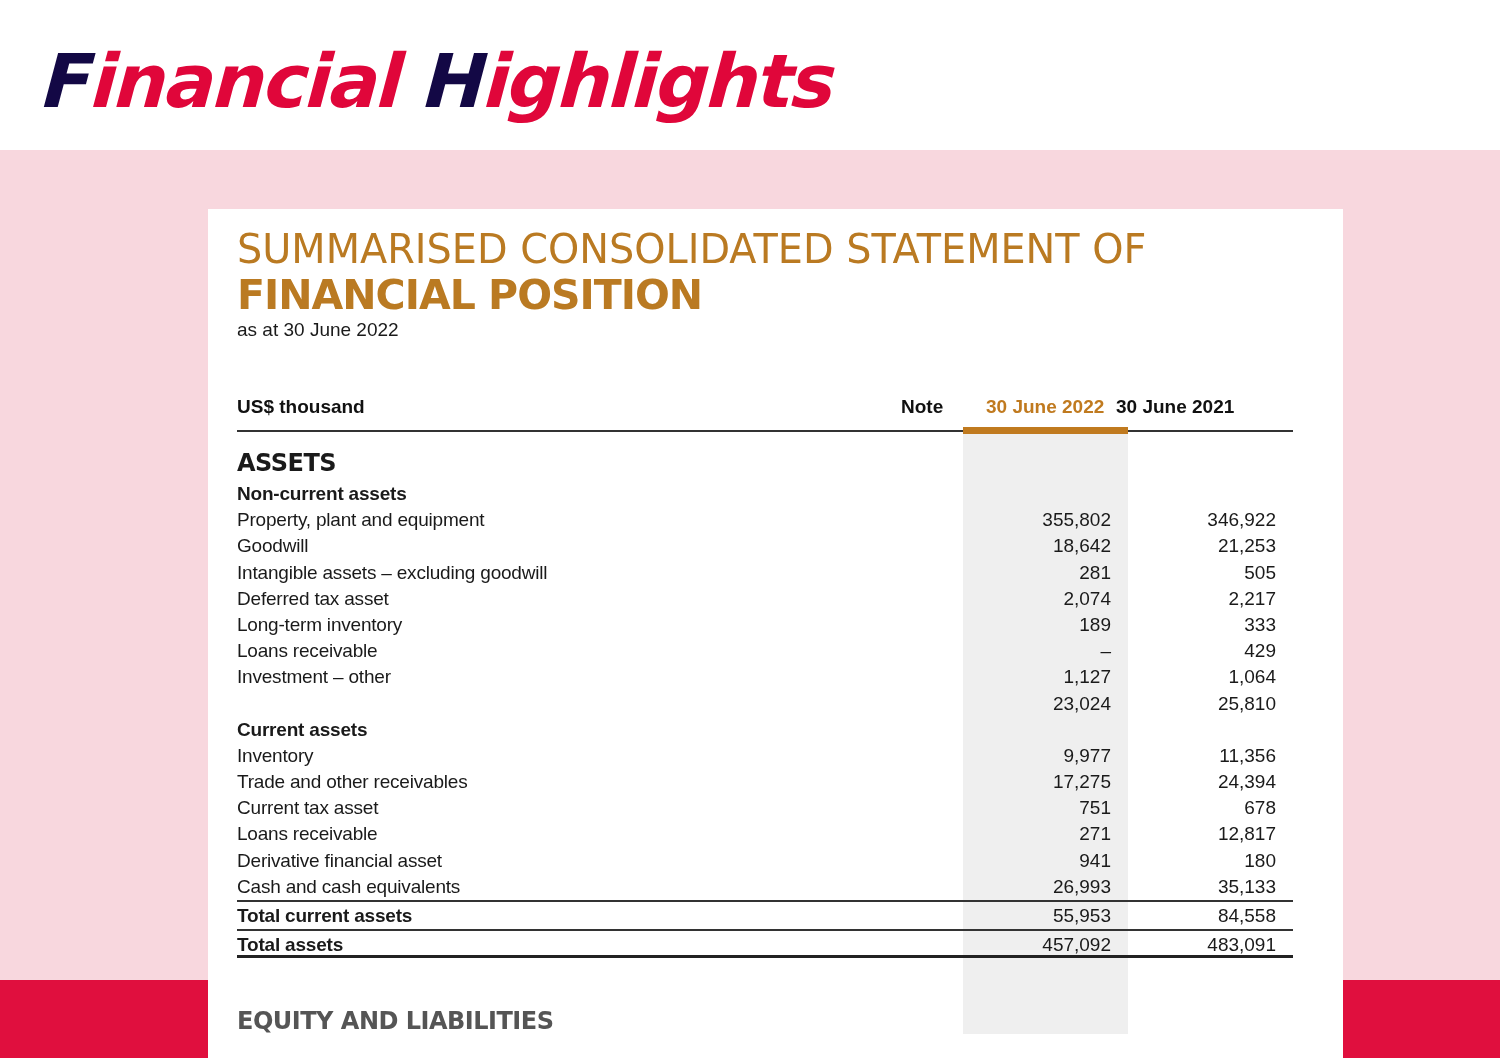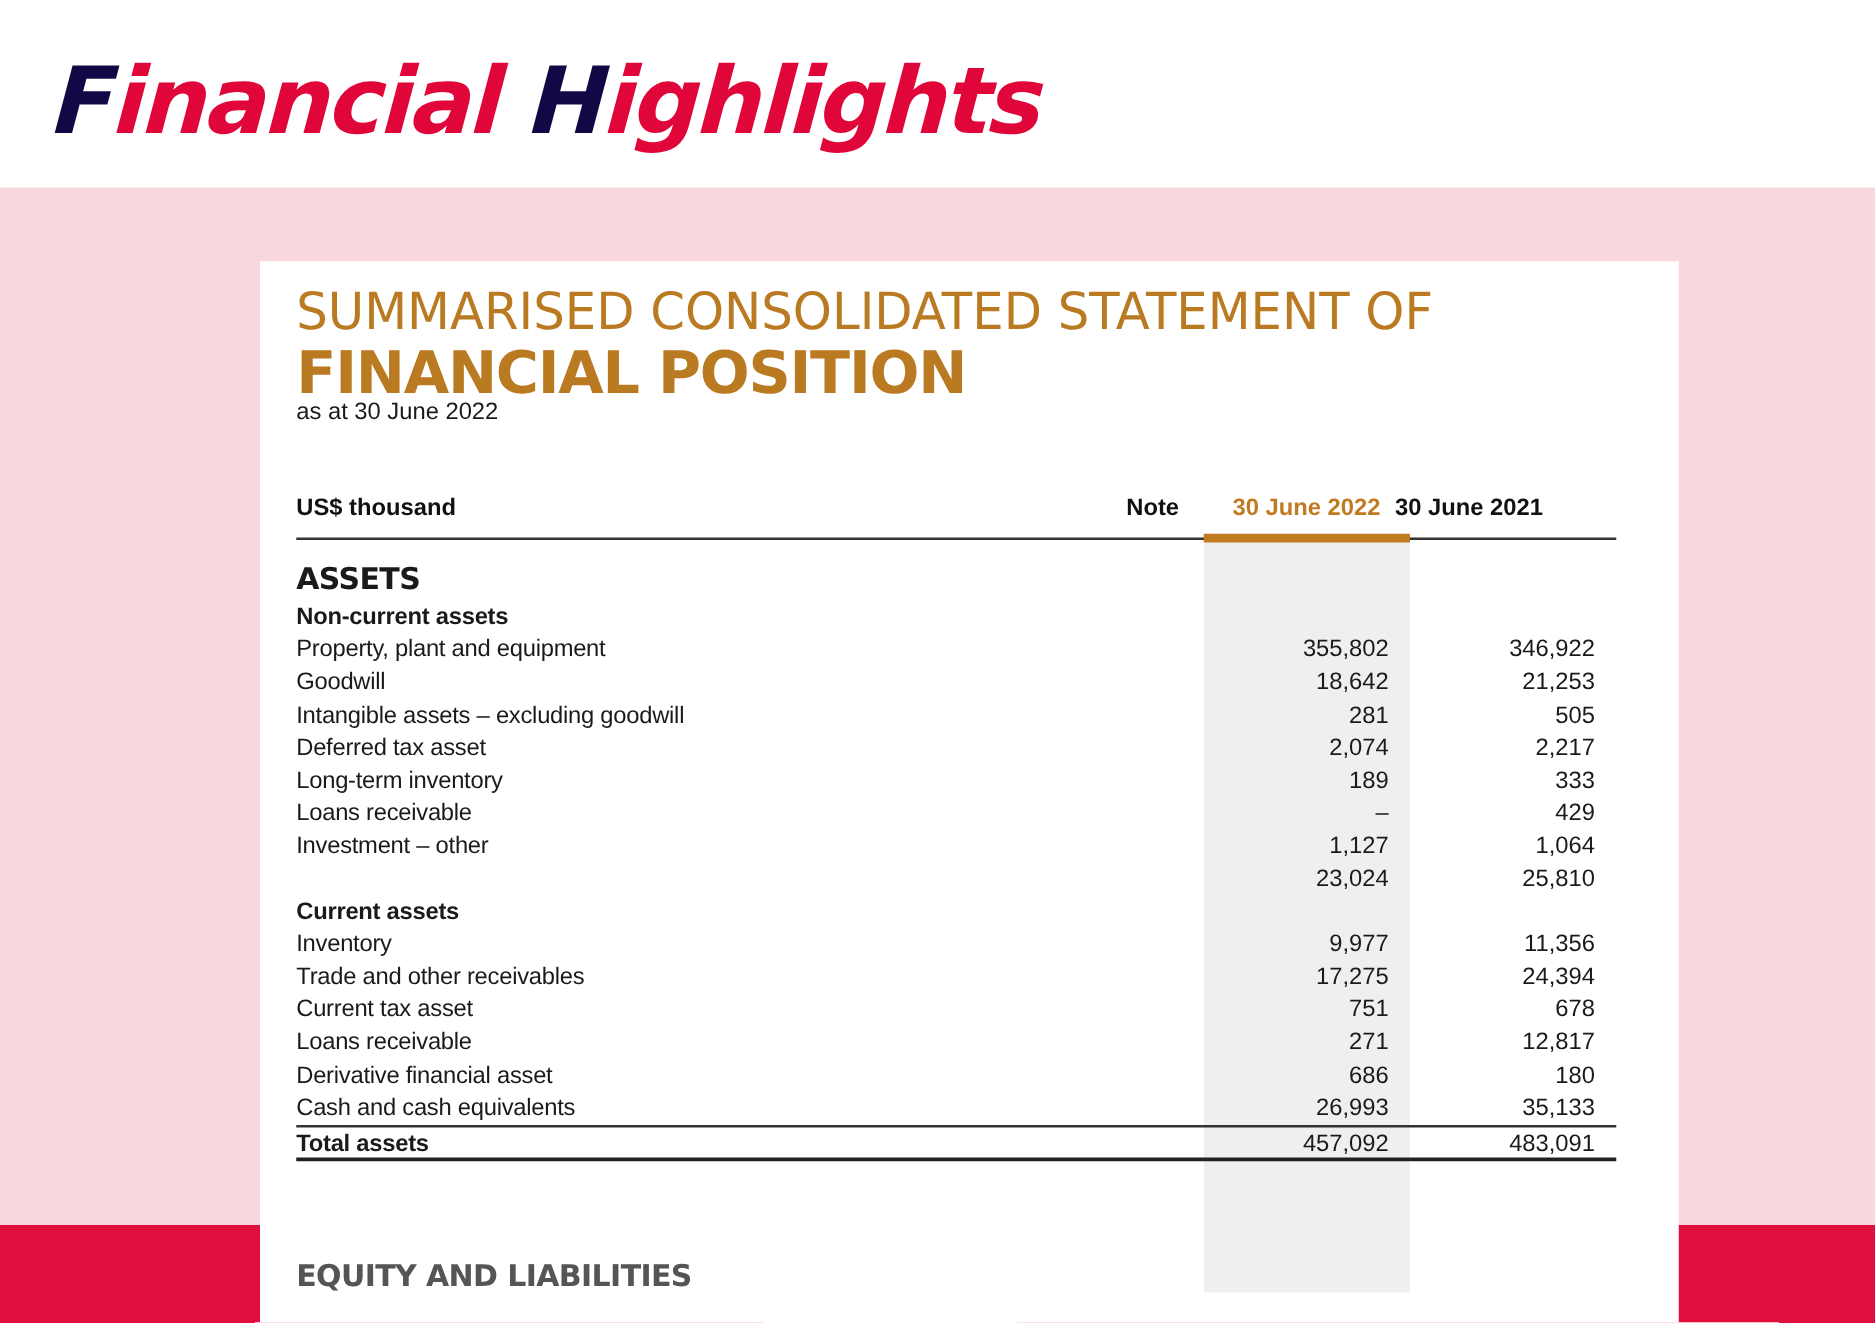--- a/index.html
+++ b/index.html
@@ -35,21 +35,21 @@
   .stmt-title-1 {
     position: absolute; left: 29px; top: 16px;
     font-family: "DejaVu Sans", sans-serif;
     font-size: 41px; color: #ba7a22; letter-spacing: 0px; font-weight: normal;
     white-space: nowrap;
     transform: scaleX(0.97); transform-origin: left;
   }
   .stmt-title-2 {
     position: absolute; left: 29px; top: 62px;
     font-family: "DejaVu Sans", sans-serif;
-    font-size: 47px; font-weight: bold; color: #ba7a22; letter-spacing: -1px;
+    font-size: 41px; font-weight: bold; color: #ba7a22; letter-spacing: -1px;
     white-space: nowrap;
   }
   .stmt-sub {
     position: absolute; left: 29px; top: 110px;
     font-size: 19px; color: #1a1a1a;
   }
 
   .hdr { position: absolute; top: 187px; font-size: 19px; font-weight: bold; color: #111; white-space: nowrap; }
   .hdr.label { left: 29px; }
   .hdr.note { left: 693px; }
@@ -173,27 +173,32 @@
         <span class="v1">751</span>
         <span class="v2">678</span>
       </div>
       <div class="row item">
         <span class="lbl">Loans receivable</span>
         <span class="v1">271</span>
         <span class="v2">12,817</span>
       </div>
       <div class="row item">
         <span class="lbl">Derivative financial asset</span>
-        <span class="v1">686</span>
+        <span class="v1">941</span>
         <span class="v2">180</span>
       </div>
       <div class="row item">
         <span class="lbl">Cash and cash equivalents</span>
         <span class="v1">26,993</span>
         <span class="v2">35,133</span>
+      </div>
+      <div class="row total">
+        <span class="lbl">Total current assets</span>
+        <span class="v1">55,953</span>
+        <span class="v2">84,558</span>
       </div>
       <div class="row total double-bottom">
         <span class="lbl">Total assets</span>
         <span class="v1">457,092</span>
         <span class="v2">483,091</span>
       </div>
     </div>
 
   <div class="cutoff">EQUITY AND LIABILITIES</div>
 </div>

